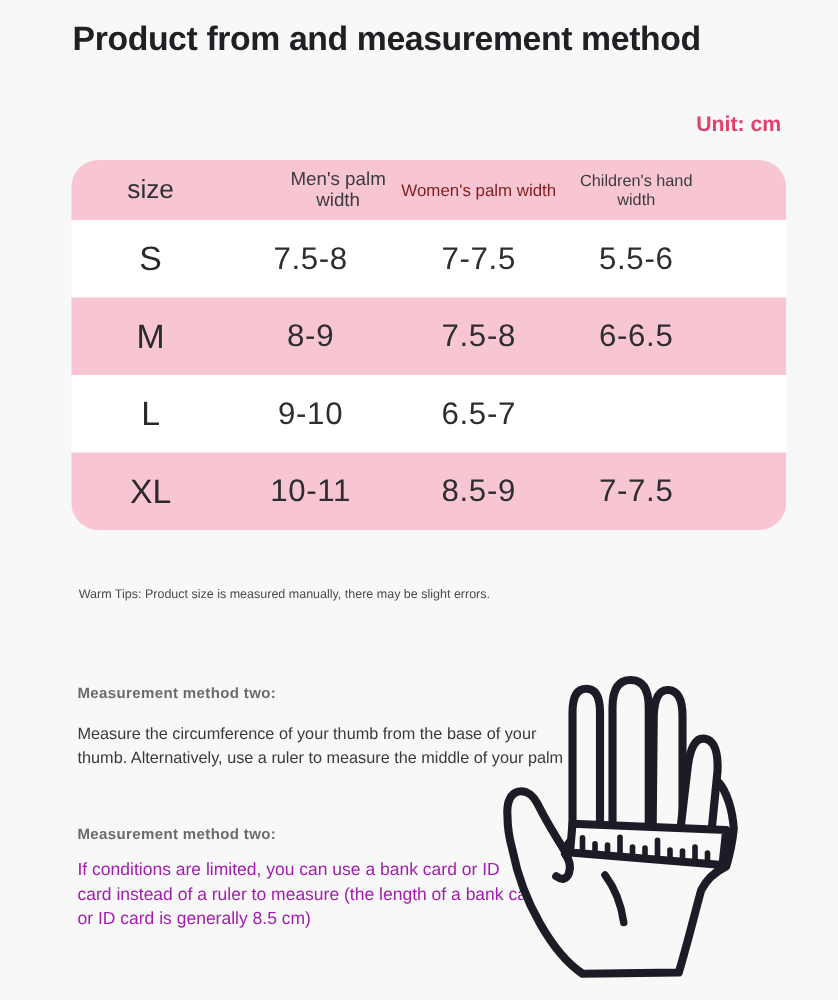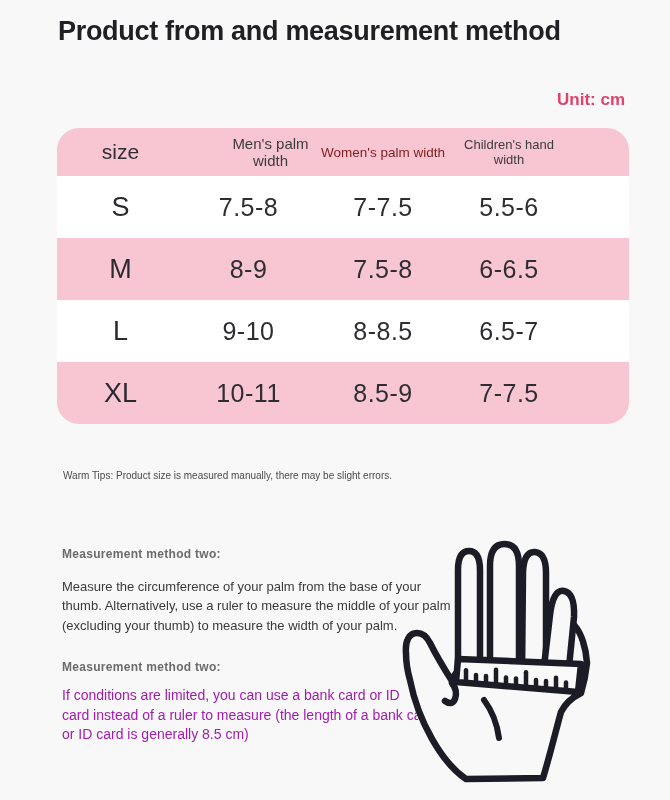--- a/index.html
+++ b/index.html
@@ -79,38 +79,36 @@
   </div>
   <div class="t-row pink">
     <div class="cell-size">M</div>
     <div class="cell-val">8-9</div>
     <div class="cell-val">7.5-8</div>
     <div class="cell-val">6-6.5</div>
   </div>
   <div class="t-row">
     <div class="cell-size">L</div>
     <div class="cell-val">9-10</div>
-    <div class="cell-val">8-8.5</div>
     <div class="cell-val">6.5-7</div>
   </div>
   <div class="t-row pink">
     <div class="cell-size">XL</div>
     <div class="cell-val">10-11</div>
     <div class="cell-val">8.5-9</div>
     <div class="cell-val">7-7.5</div>
   </div>
 </div>
 
 <div class="warm-tip">Warm Tips: Product size is measured manually, there may be slight errors.</div>
 
 <div class="method-label" id="method1-label">Measurement method two:</div>
 <div class="method-text" id="method1-text">
-  <div>Measure the circumference of your palm from the base of your</div>
+  <div>Measure the circumference of your thumb from the base of your</div>
   <div>thumb. Alternatively, use a ruler to measure the middle of your palm</div>
-  <div>(excluding your thumb) to measure the width of your palm.</div>
 </div>
 
 <div class="method-label" id="method2-label">Measurement method two:</div>
 <div class="method-text" id="method2-text">
   <div>If conditions are limited, you can use a bank card or ID</div>
   <div>card instead of a ruler to measure (the length of a bank card</div>
   <div>or ID card is generally 8.5 cm)</div>
 </div>
 
 <div class="hand-illustration">

